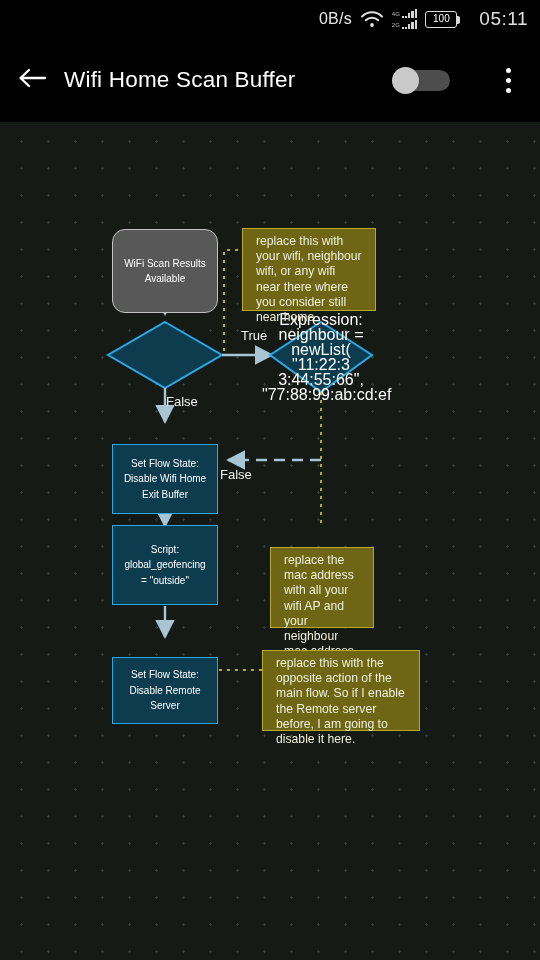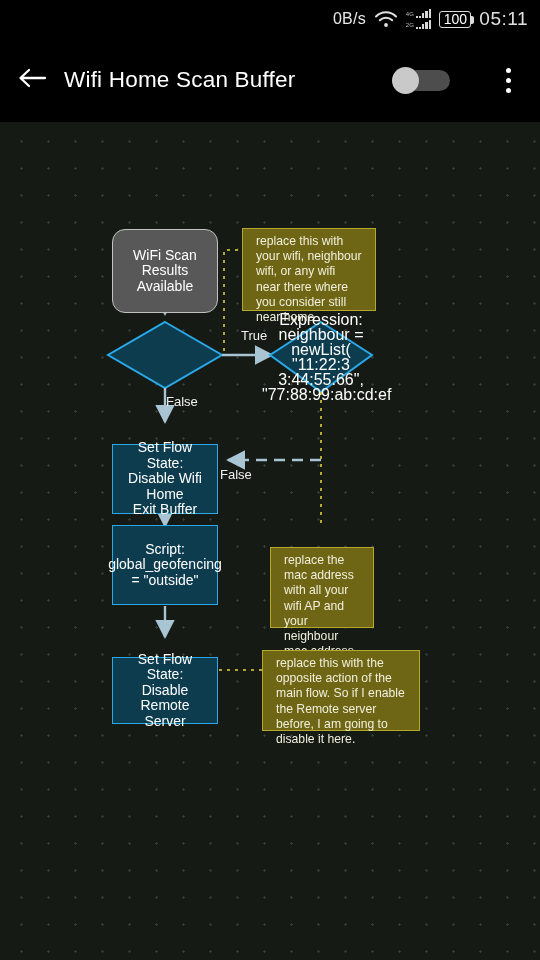--- a/index.html
+++ b/index.html
@@ -11,32 +11,32 @@
   }
   #app { position: relative; width: 540px; height: 960px; background: #000; }
 
   
   .statusbar {
     position: absolute; left: 0; top: 0; width: 540px; height: 38px;
     background: #000; display: flex; align-items: center;
     justify-content: flex-end; padding-right: 12px; gap: 8px;
   }
   .sb-net { color: #e8e8e8; font-size: 16px; letter-spacing: .2px; }
-  .sb-time { color: #e0e0e0; font-size: 19px; letter-spacing: .5px; margin-left: 0; }
+  .sb-time { color: #e0e0e0; font-size: 19px; letter-spacing: .5px; margin-left: 14px; }
   .sb-icon { display: flex; align-items: center; }
   .batt {
     position: relative; width: 32px; height: 17px;
     border: 1.6px solid #dcdcdc; border-radius: 3px;
     display: flex; align-items: center; justify-content: center;
   }
   .batt::after {
     content: ""; position: absolute; right: -4px; top: 4px;
     width: 3px; height: 8px; background: #dcdcdc; border-radius: 0 2px 2px 0;
   }
-  .batt span { color: #fff; font-size: 14px; line-height: 1; }
+  .batt span { color: #fff; font-size: 10px; line-height: 1; }
   .gtag { color: #bbb; font-size: 6px; line-height: 7px; margin-right: 1px; }
   .sigrow { display: flex; align-items: flex-end; gap: 1px; }
   .sigcol { display: flex; flex-direction: column; gap: 2px; }
 
   
   .appbar {
     position: absolute; left: 0; top: 38px; width: 540px; height: 84px;
     background: #000; display: flex; align-items: center;
   }
   .back-btn { width: 64px; display: flex; justify-content: center; cursor: pointer; }
@@ -66,21 +66,21 @@
     background-image: radial-gradient(circle, #343b34 1px, transparent 1.1px);
     background-size: 27px 27px;
     background-position: 8px 6px;
     overflow: hidden;
   }
   .canvas svg { position: absolute; left: 0; top: 0; }
 
   
   .node { position: absolute; display: flex; align-items: center; justify-content: center; margin-top: 20px; }
   .node .txt {
-    text-align: center; line-height: 15.5px; font-size: 14px; color: #ffffff;
+    text-align: center; line-height: 15.5px; font-size: 10px; color: #ffffff;
     white-space: pre-line; padding: 0 6px;
   }
   .n-start {
     background: #585858; border: 1.6px solid #c2c2c2; border-radius: 13px;
   }
   .n-action {
     background: #0d3c4f; border: 1.6px solid #2aa8e8;
   }
   .n-note {
     background: #6e6615; border: 1.6px solid #b5a82a; padding: 5px 7px;

